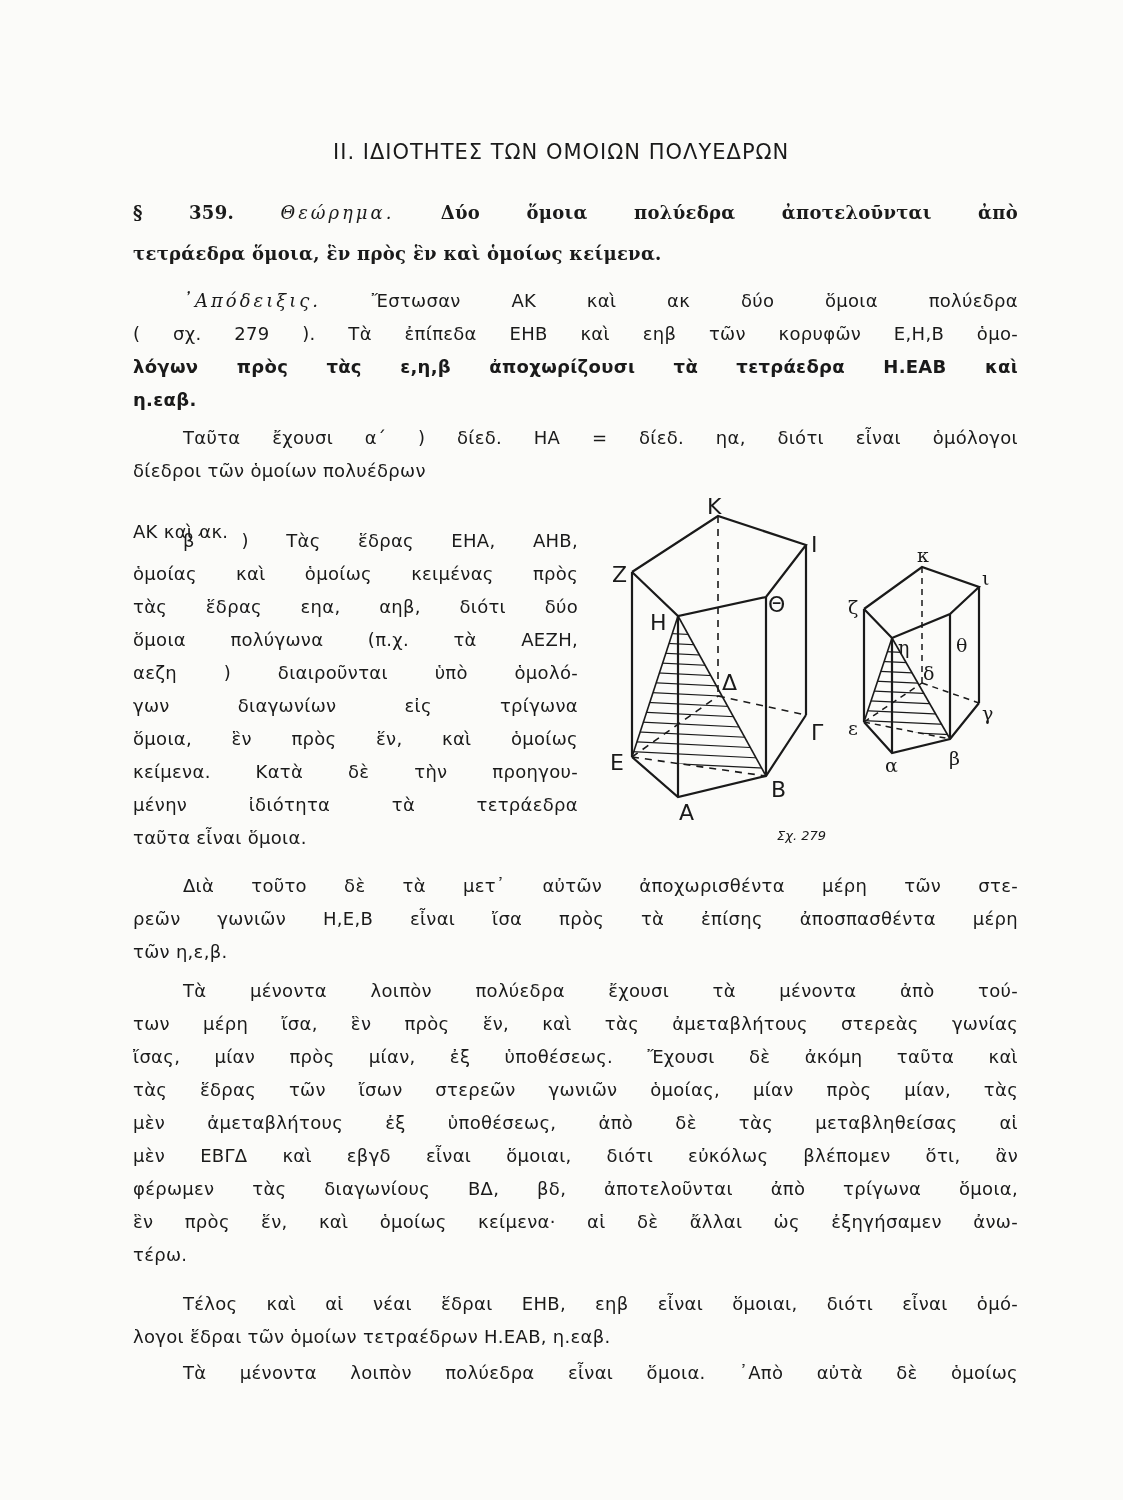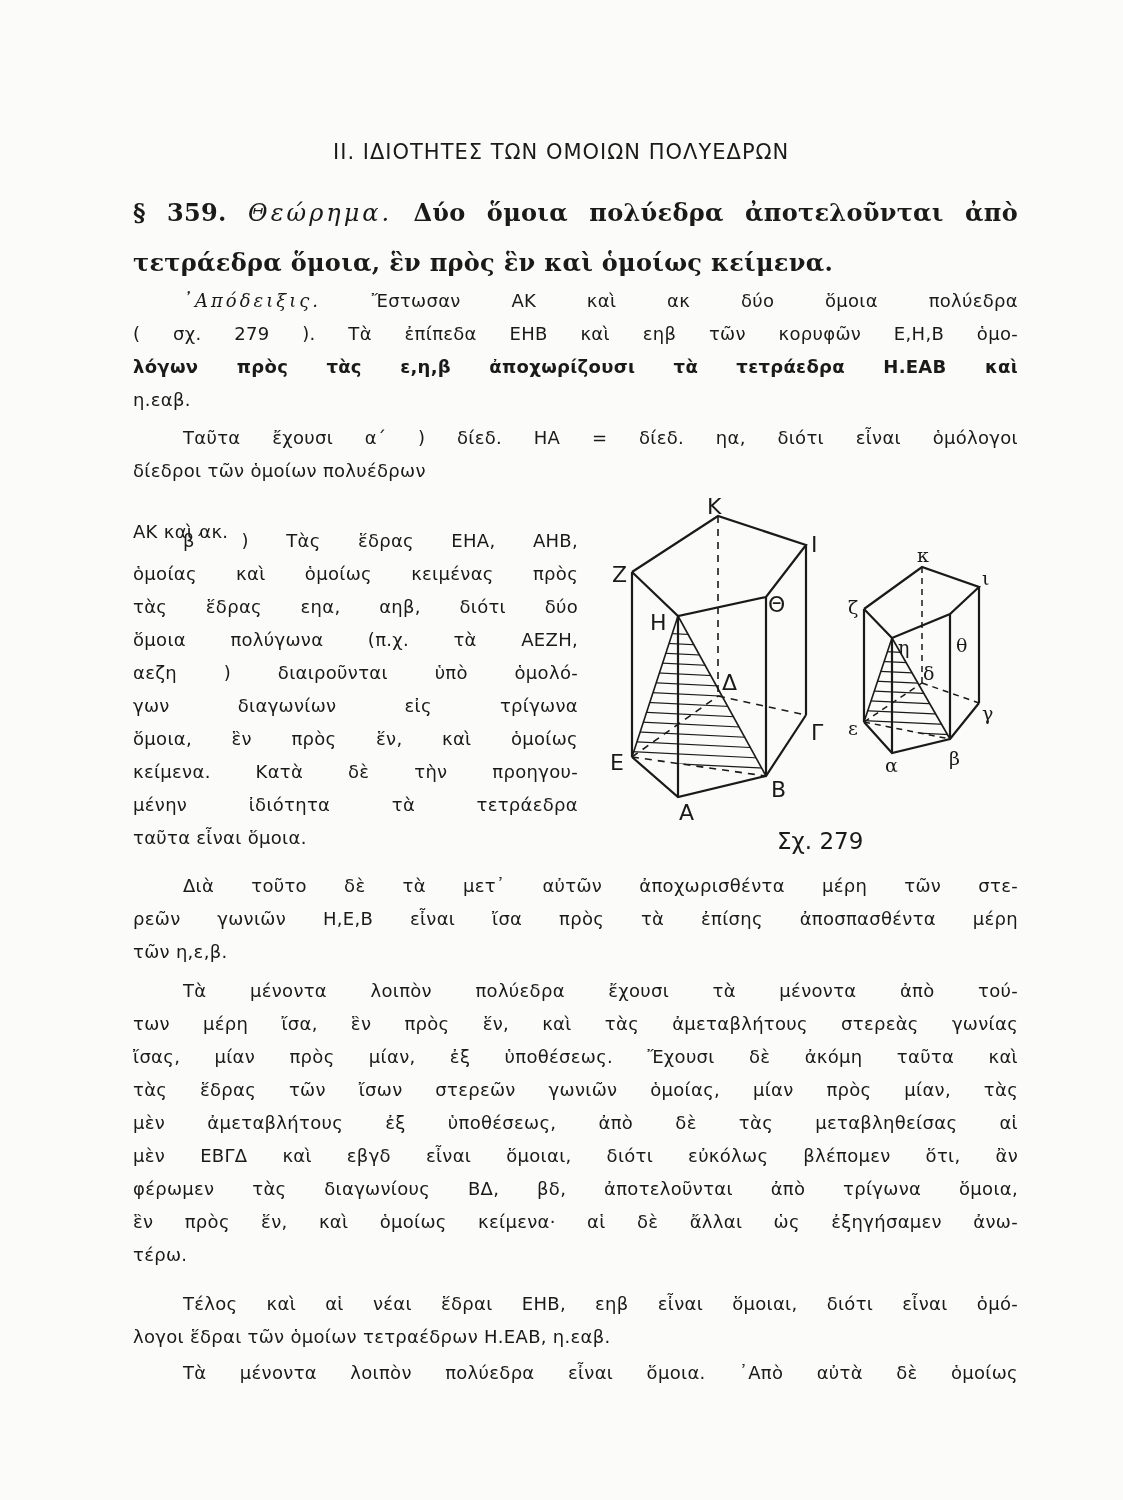--- a/index.html
+++ b/index.html
@@ -5,44 +5,44 @@
   html, body { margin:0; padding:0; }
   body { width:1123px; height:1500px; background:#fbfbf9; position:relative; overflow:hidden;
          font-family:"DejaVu Sans", sans-serif; color:#1a1a1a; }
   .line { position:absolute; left:133px; width:885px; font-size:18px; line-height:32px;
           white-space:nowrap; text-align:justify; text-align-last:justify; letter-spacing:0.3px; }
   .line.last { text-align-last:left; }
   .line.short { width:445px; }
   .indent { left:183px; width:835px; }
   .indent.short { width:395px; }
   .header { position:absolute; top:140px; left:333px; font-size:21px; letter-spacing:1px; white-space:nowrap; }
-  .bold { font-family:"DejaVu Serif", serif; font-weight:bold; font-size:24px; }
+  .bold { font-family:"DejaVu Serif", serif; font-weight:bold; font-size:18px; }
   .ital { font-family:"DejaVu Serif", serif; font-style:italic; letter-spacing:3px; }
   .fig { position:absolute; left:600px; top:490px; }
-  .figlabel { position:absolute; top:828px; left:777px; font-size:23px; }
+  .figlabel { position:absolute; top:828px; left:777px; font-size:13px;font-style:italic; }
 </style>
 </head>
 <body>
 
 <div class="header">II. ΙΔΙΟΤΗΤΕΣ ΤΩΝ ΟΜΟΙΩΝ ΠΟΛΥΕΔΡΩΝ</div>
 
 <div class="line bold" style="top:197px;">
   <span>§ 359.</span>
   <span class="ital" style="font-weight:normal">Θεώρημα.</span>
   <span>Δύο ὅμοια πολύεδρα ἀποτελοῦνται ἀπὸ</span>
 </div>
-<div class="line bold last" style="top:247px;">τετράεδρα ὅμοια, ἓν πρὸς ἓν καὶ ὁμοίως κείμενα.</div>
+<div class="line bold last" style="top:238px;">τετράεδρα ὅμοια, ἓν πρὸς ἓν καὶ ὁμοίως κείμενα.</div>
 
 <div class="line indent" style="top:285px;">
   <span class="ital">᾿Απόδειξις.</span>
   <span>Ἔστωσαν ΑΚ καὶ ακ δύο ὅμοια πολύεδρα</span>
 </div>
 <div class="line" style="top:318px;">( σχ. 279 ). Τὰ ἐπίπεδα ΕΗΒ καὶ εηβ τῶν κορυφῶν Ε,Η,Β ὁμο-</div>
 <div class="line" style="top:351px;font-weight:bold;">λόγων πρὸς τὰς ε,η,β ἀποχωρίζουσι τὰ τετράεδρα Η.ΕΑΒ καὶ</div>
-<div class="line last" style="top:384px;">η.εαβ.</div>
+<div class="line last" style="top:384px;font-weight:bold;">η.εαβ.</div>
 <div class="line indent" style="top:422px;">Ταῦτα ἔχουσι α΄ ) δίεδ. ΗΑ = δίεδ. ηα, διότι εἶναι ὁμόλογοι</div>
 <div class="line last" style="top:455px;">δίεδροι τῶν ὁμοίων πολυέδρων</div>
 <div class="line last" style="top:488px;margin-top:28px;">ΑΚ καὶ ακ.</div>
 <div class="line indent short" style="top:525px;">β΄ ) Τὰς ἕδρας ΕΗΑ, ΑΗΒ,</div>
 <div class="line short" style="top:558px;">ὁμοίας καὶ ὁμοίως κειμένας πρὸς</div>
 <div class="line short" style="top:591px;">τὰς ἕδρας εηα, αηβ, διότι δύο</div>
 <div class="line short" style="top:624px;">ὅμοια πολύγωνα (π.χ. τὰ ΑΕΖΗ,</div>
 <div class="line short" style="top:657px;">αεζη ) διαιροῦνται ὑπὸ ὁμολό-</div>
 <div class="line short" style="top:690px;">γων διαγωνίων εἰς τρίγωνα</div>
 <div class="line short" style="top:723px;">ὅμοια, ἓν πρὸς ἕν, καὶ ὁμοίως</div>

